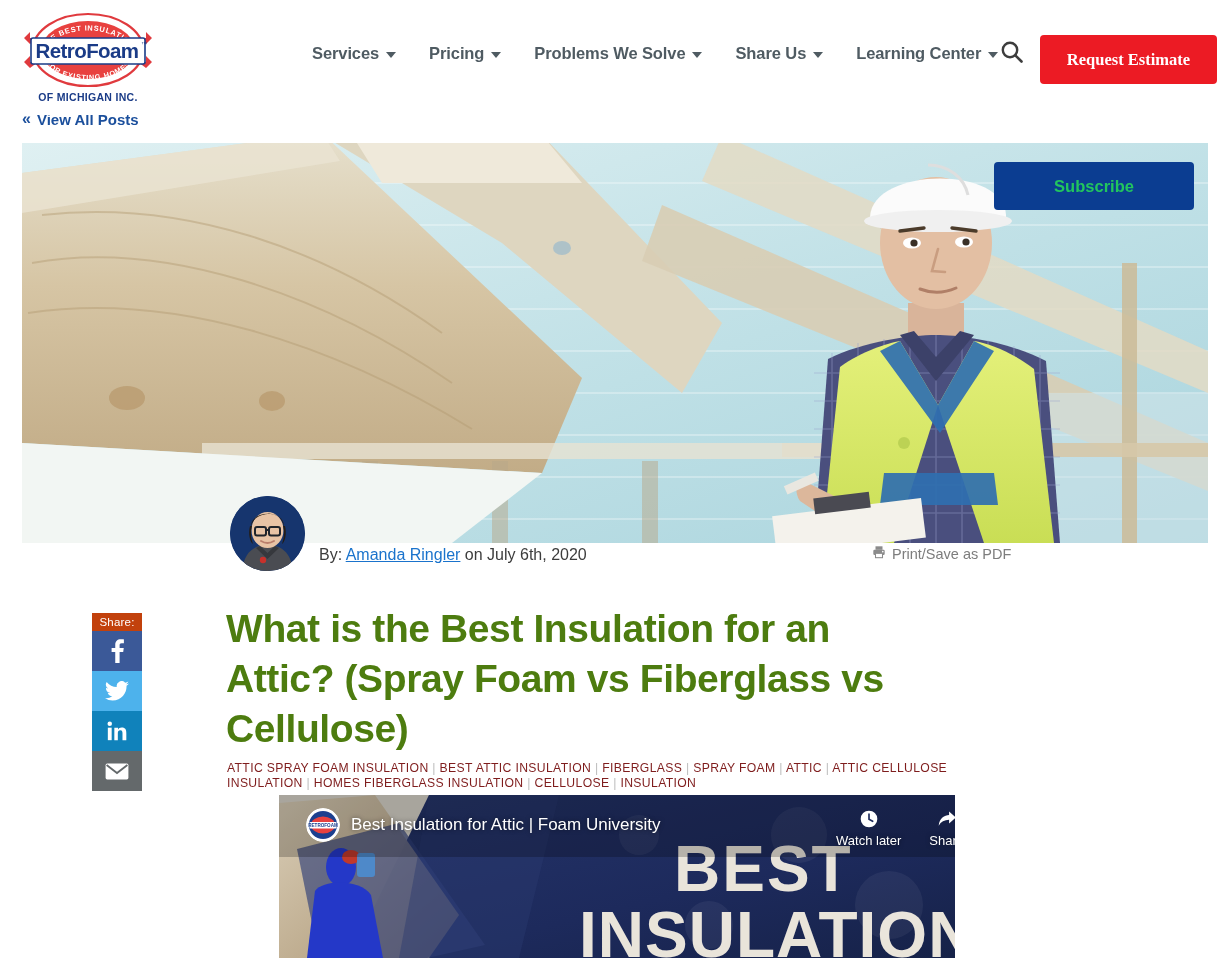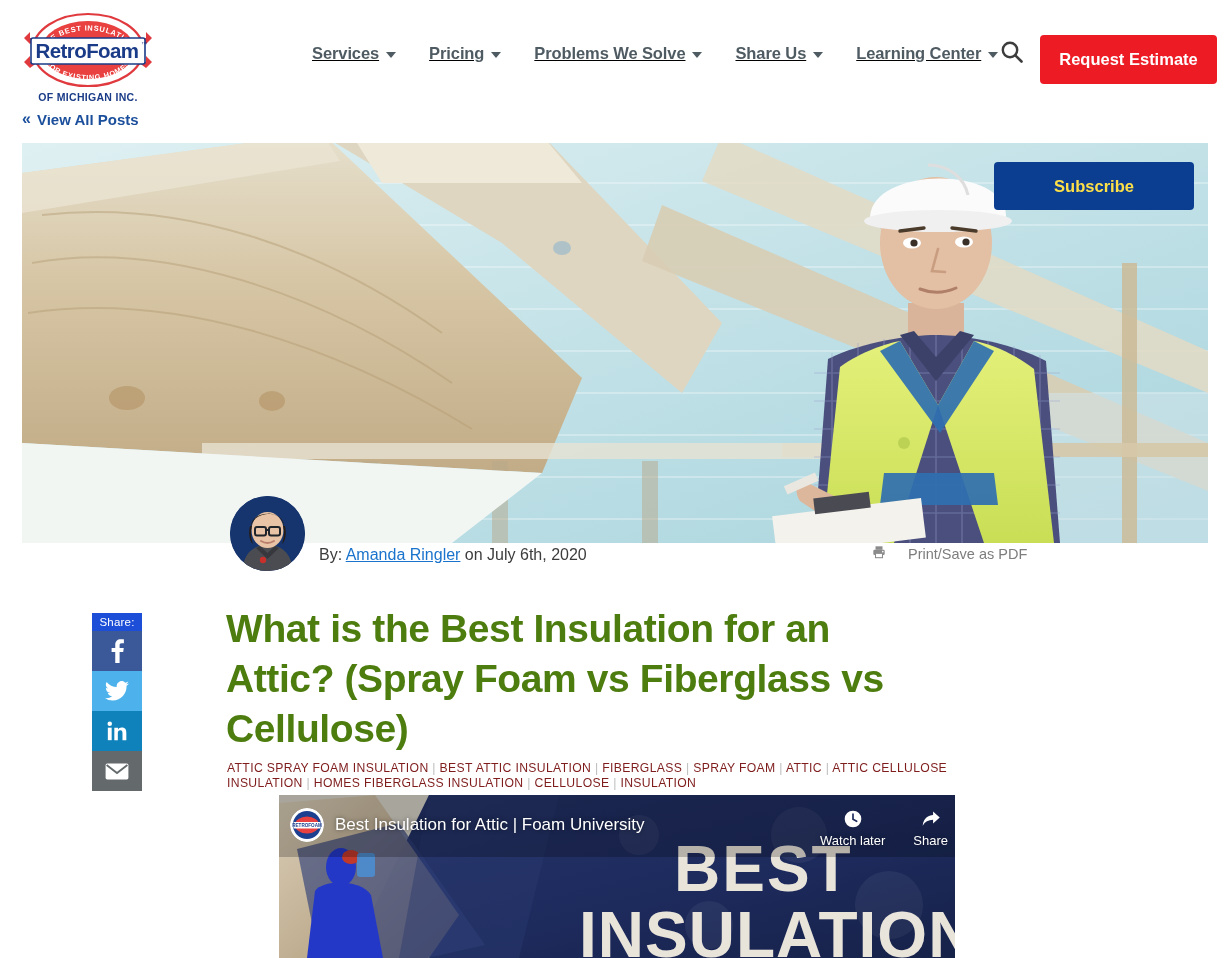--- a/index.html
+++ b/index.html
@@ -33,21 +33,20 @@
   }
   .logo-svg { display: block; width: 132px; height: 100px; }
 
   .main-nav {
     position: absolute;
     left: 312px;
     top: 44px;
     display: flex;
     align-items: center;
     gap: 0px;
-    text-decoration: underline;
   }
   .nav-item {
     display: flex;
     align-items: center;
     gap: 7px;
     margin-right: 33px;
     cursor: pointer;
     white-space: nowrap;
   }
   .nav-label {
@@ -83,21 +82,21 @@
     background: #ec1b24;
     border-radius: 4px;
     display: flex;
     align-items: center;
     justify-content: center;
     color: #ffffff;
     font-size: 16.5px;
     font-weight: bold;
     cursor: pointer;
     border: none;
-    font-family: Liberation Sans, sans-serif;
+    font-family: Liberation Serif, serif;
   }
 
   
   .view-all-posts {
     position: absolute;
     left: 22px;
     top: 110px;
     display: flex;
     align-items: center;
     gap: 6px;
@@ -125,21 +124,21 @@
     position: absolute;
     left: 994px;
     top: 162px;
     width: 200px;
     height: 48px;
     background: #0b3d91;
     border-radius: 4px;
     display: flex;
     align-items: center;
     justify-content: center;
-    color: #fde047;
+    color: #22c55e;
     font-size: 16.5px;
     font-weight: bold;
     cursor: pointer;
     border: none;
     z-index: 20;
     font-family: "Liberation Sans", sans-serif;
   }
 
   
   .avatar {
@@ -168,37 +167,37 @@
     text-decoration: underline;
     cursor: pointer;
   }
 
   .print-pdf {
     position: absolute;
     left: 872px;
     top: 545px;
     display: flex;
     align-items: center;
-    gap: 22px;
+    gap: 6px;
     font-size: 14.5px;
     color: #7d7d7d;
     cursor: pointer;
   }
 
   
   .share-rail {
     position: absolute;
     left: 92px;
     top: 613px;
     width: 50px;
     z-index: 30;
   }
   .share-label {
     height: 18px;
-    background: #1d4ed8;
+    background: #c2410c;
     color: #ffffff;
     font-size: 11.5px;
     display: flex;
     align-items: center;
     justify-content: center;
     letter-spacing: 0.2px;
   }
   .share-btn {
     width: 50px;
     height: 40px;
@@ -248,21 +247,21 @@
     top: 795px;
     width: 676px;
     height: 163px;
     overflow: hidden;
     background: #1b2b57;
   }
   .video-bg { position: absolute; inset: 0; width: 100%; height: 100%; }
 
   .yt-topbar {
     position: absolute;
-    left: 0; top: 0;
+    left: 16px; top: 0;
     width: 676px;
     height: 60px;
     display: flex;
     align-items: center;
     z-index: 5;
   }
   .yt-channel-icon {
     margin-left: 11px;
     width: 34px; height: 34px;
     border-radius: 50%;

